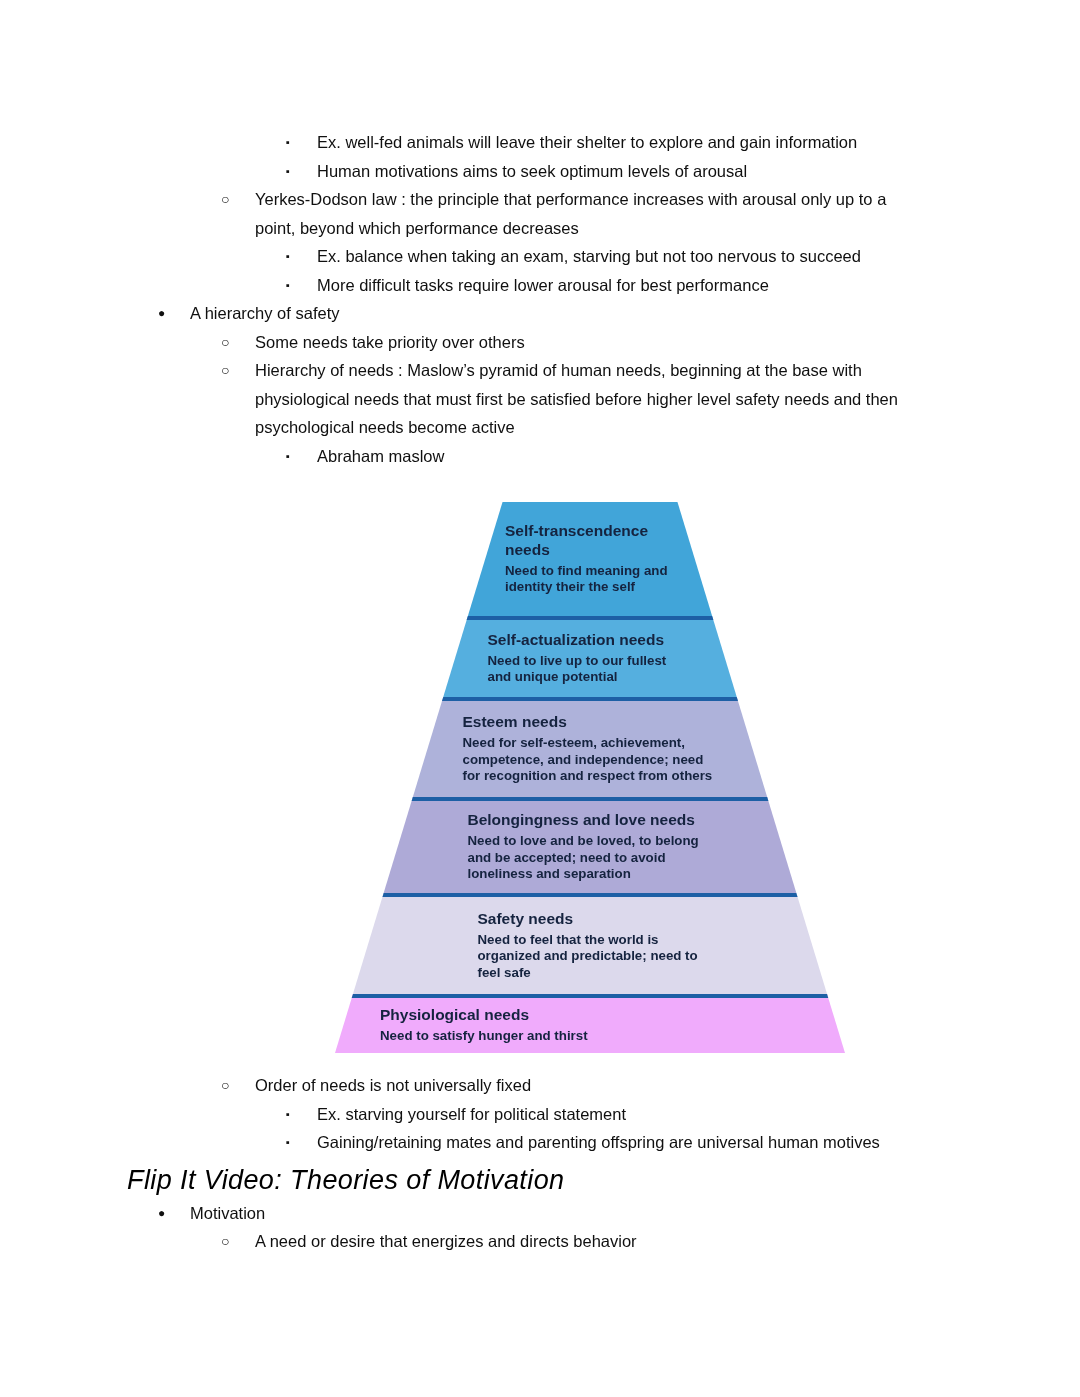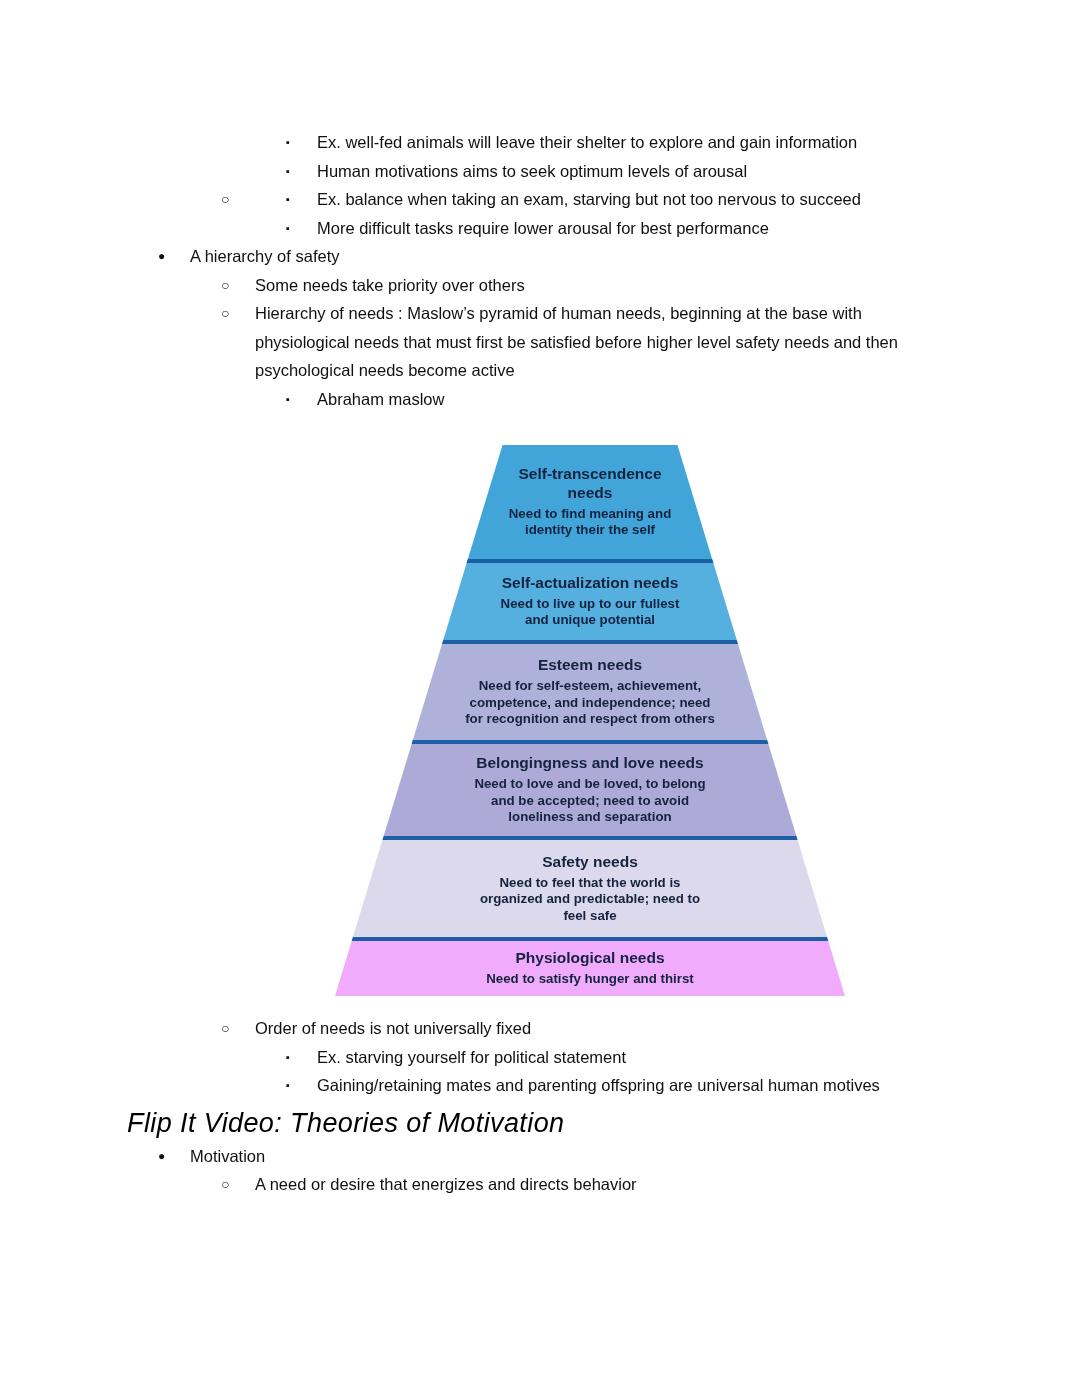--- a/index.html
+++ b/index.html
@@ -23,21 +23,21 @@
   .pyramid {
     width:510px; margin:32px 0 18px 335px;
     clip-path: polygon(32.85% 0, 67.15% 0, 100% 100%, 0 100%);
   }
   .pyr-level {
     box-sizing:border-box; display:flex; align-items:center; justify-content:center;
   }
   .pyr-level + .pyr-level { border-top:4px solid var(--divider,#1d5fa5); }
   .lvl0 { height:114px; } .lvl1 { height:81px; } .lvl2 { height:100px; }
   .lvl3 { height:96px; }  .lvl4 { height:101px; } .lvl5 { height:59px; }
-  .pyr-text { text-align:center; color:var(--pyrtext,#15233f); margin:0 auto; }
+  .pyr-text { color:var(--pyrtext,#15233f); margin:0 auto; }
   .w0 { width:170px; } .w1 { width:205px; } .w2 { width:255px; }
   .w3 { width:245px; } .w4 { width:225px; } .w5 { width:420px; }
   .pyr-title { font-weight:bold; font-size:15.5px; line-height:1.22; margin-bottom:3px; }
   .pyr-desc  { font-weight:bold; font-size:13.3px; line-height:1.25; }
 
   
   .heading {
     margin:8px 0 3px 127px;
     font-family:Liberation Sans, sans-serif; font-style:italic; font-weight:400;
     font-size:27px; letter-spacing:0.4px; color:#000;
@@ -51,20 +51,21 @@
   <div class="li l3">
     <span class="marker">▪</span>
     <span class="txt">Ex. well-fed animals will leave their shelter to explore and gain information</span>
   </div>
   <div class="li l3">
     <span class="marker">▪</span>
     <span class="txt">Human motivations aims to seek optimum levels of arousal</span>
   </div>
   <div class="li l2">
     <span class="marker">○</span>
+    <span class="txt">Yerkes-Dodson law : the principle that performance increases with arousal only up to a point, beyond which performance decreases</span>
   </div>
   <div class="li l3">
     <span class="marker">▪</span>
     <span class="txt">Ex. balance when taking an exam, starving but not too nervous to succeed</span>
   </div>
   <div class="li l3">
     <span class="marker">▪</span>
     <span class="txt">More difficult tasks require lower arousal for best performance</span>
   </div>
   <div class="li l1">

